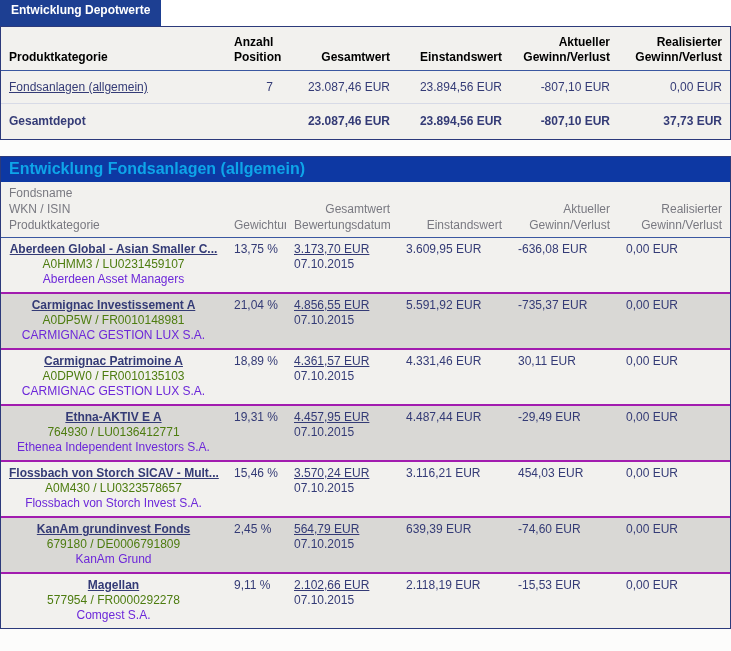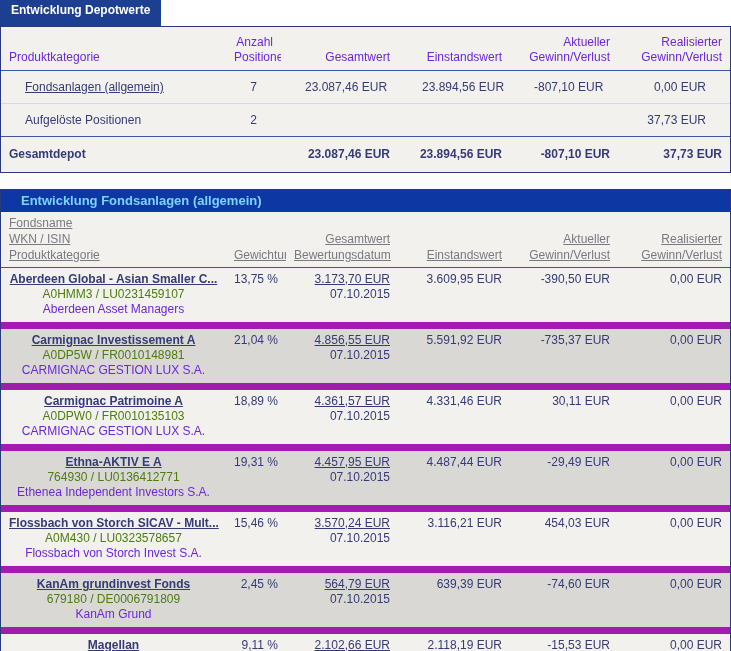--- a/index.html
+++ b/index.html
@@ -35,47 +35,47 @@
   .panel-gap { height: 16px; background: #fcfcfb; }
 
   table { width: 100%; border-collapse: collapse; table-layout: fixed; font-size: 12px; }
   td, th { overflow: hidden; white-space: nowrap; }
 
   
   .t1 col.c1 { width: 225px; } .t1 col.c2 { width: 55px; }
   .t1 col.c3 { width: 117px; } .t1 col.c4 { width: 112px; }
   .t1 col.c5 { width: 108px; } .t1 col.c6 { width: auto; }
   .t1 thead th {
-    color: #6d28d9; font-weight: normal; text-align: right;
+    color: #000000; font-weight: bold; text-align: right;
     vertical-align: bottom; padding: 8px 8px 5px 8px;
     border-bottom: 1px solid #3a57a0; line-height: 15px;
   }
   .t1 thead th.left { text-align: left; }
-  .t1 td { padding: 9px 24px; text-align: right; vertical-align: middle; }
+  .t1 td { padding: 9px 8px; text-align: right; vertical-align: middle; }
   .t1 td.left { text-align: left; }
   .t1 tr.sep-light td { border-bottom: 1px solid #d7dae6; }
   .t1 tr.total td { border-top: 1px solid #3a57a0; font-weight: bold; padding: 10px 8px 11px 8px; margin-left: 27px; }
 
   
   .panel-title {
-    background: #0d38a3; color: #7dd3fc; font-weight: bold; font-size: 13px;
-    padding: 3px 8px 4px 20px;
+    background: #0d38a3; color: #0ea5e9; font-weight: bold; font-size: 16px;
+    padding: 3px 8px 4px 8px;
   }
   .t2 col.c1 { width: 225px; } .t2 col.c2 { width: 60px; }
   .t2 col.c3 { width: 112px; } .t2 col.c4 { width: 112px; }
   .t2 col.c5 { width: 108px; } .t2 col.c6 { width: auto; }
   .t2 thead th {
     color: #797981; font-weight: normal; text-align: right;
     vertical-align: bottom; padding: 3px 8px 4px 8px;
-    border-bottom: 1px solid #3a57a0; line-height: 16px; text-decoration: underline;
+    border-bottom: 1px solid #3a57a0; line-height: 16px;
   }
   .t2 thead th.left { text-align: left; }
-  .t2 td { padding: 4px 8px 5px 8px; text-align: right; vertical-align: top; line-height: 15px; }
+  .t2 td { padding: 4px 8px 5px 8px; vertical-align: top; line-height: 15px; }
   .t2 td.left { text-align: center; }
-  .t2 tr.fund + tr.fund { border-top: 7px solid #a21caf; }
+  .t2 tr.fund + tr.fund { border-top: 2px solid #a21caf; }
   .t2 tr.alt { background: #d9d8d5; }
 
   .flink { font-weight: bold; text-decoration: underline; color: #343b76; cursor: pointer; }
   .vlink { text-decoration: underline; color: #343b76; cursor: pointer; }
   .wkn { color: #4d7c0f; }
   .company { color: #6d28d9; }
 </style>
 </head>
 <body>
 
@@ -113,28 +113,20 @@
       </tr>
     </thead>
     <tbody>
       <tr class="sep-light">
         <td class="left"><span class="vlink">Fondsanlagen (allgemein)</span></td>
         <td>7</td>
         <td>23.087,46 EUR</td>
         <td>23.894,56 EUR</td>
         <td>-807,10 EUR</td>
         <td>0,00 EUR</td>
-      </tr>
-      <tr>
-        <td class="left">Aufgelöste Positionen</td>
-        <td>2</td>
-        <td></td>
-        <td></td>
-        <td></td>
-        <td>37,73 EUR</td>
       </tr>
       <tr class="total">
         <td class="left">Gesamtdepot</td>
         <td></td>
         <td>23.087,46 EUR</td>
         <td>23.894,56 EUR</td>
         <td>-807,10 EUR</td>
         <td>37,73 EUR</td>
       </tr>
     </tbody>
@@ -183,21 +175,21 @@
           <div><span class="flink">Aberdeen Global - Asian Smaller C...</span></div>
           <div class="wkn">A0HMM3 /  LU0231459107</div>
           <div class="company">Aberdeen Asset Managers</div>
         </td>
         <td>13,75 %</td>
         <td>
           <div><span class="vlink">3.173,70 EUR</span></div>
           <div>07.10.2015</div>
         </td>
         <td>3.609,95 EUR</td>
-        <td>-390,50 EUR</td>
+        <td>-636,08 EUR</td>
         <td>0,00 EUR</td>
       </tr>
       <tr class="fund alt">
         <td class="left">
           <div><span class="flink">Carmignac Investissement A</span></div>
           <div class="wkn">A0DP5W /  FR0010148981</div>
           <div class="company">CARMIGNAC GESTION LUX S.A.</div>
         </td>
         <td>21,04 %</td>
         <td>

